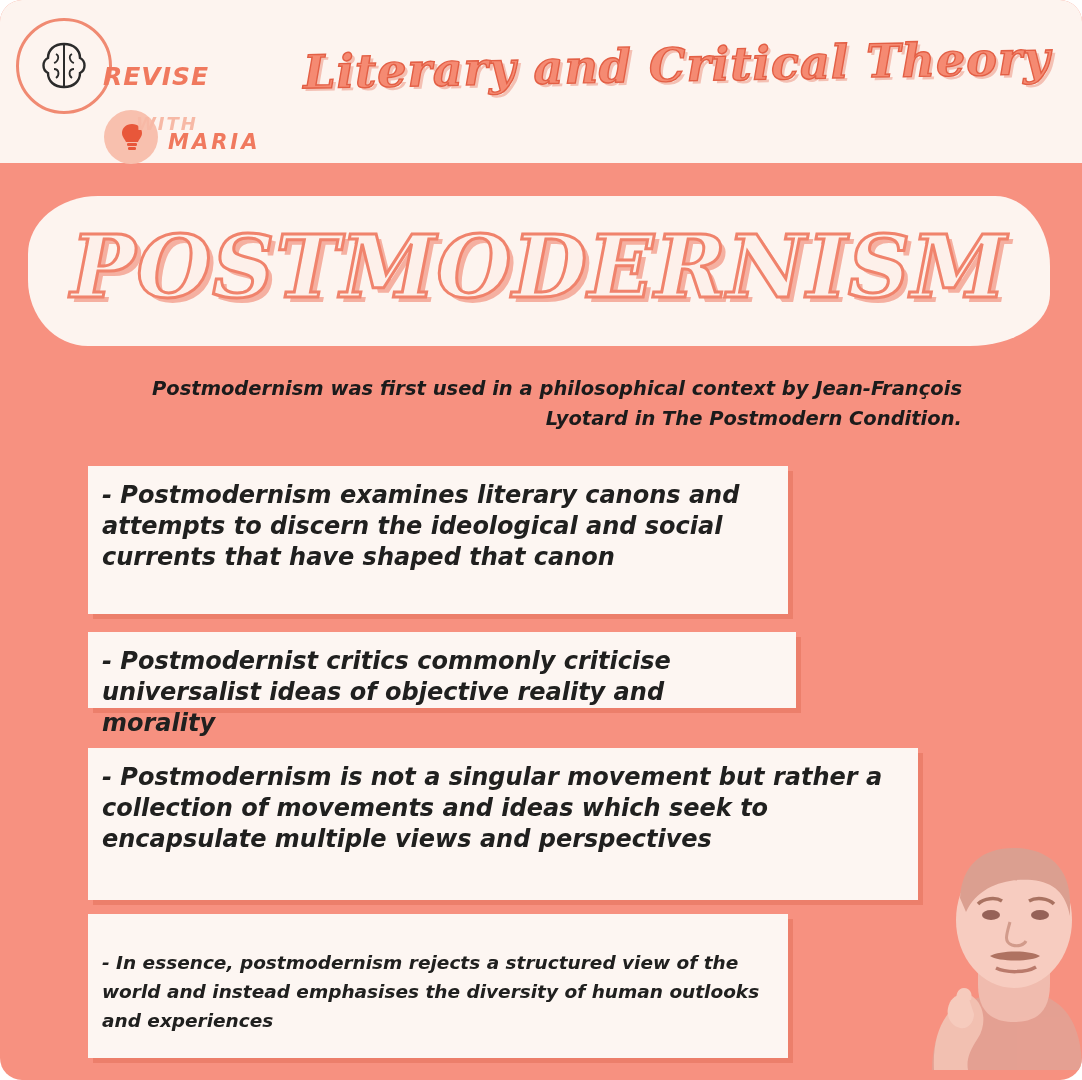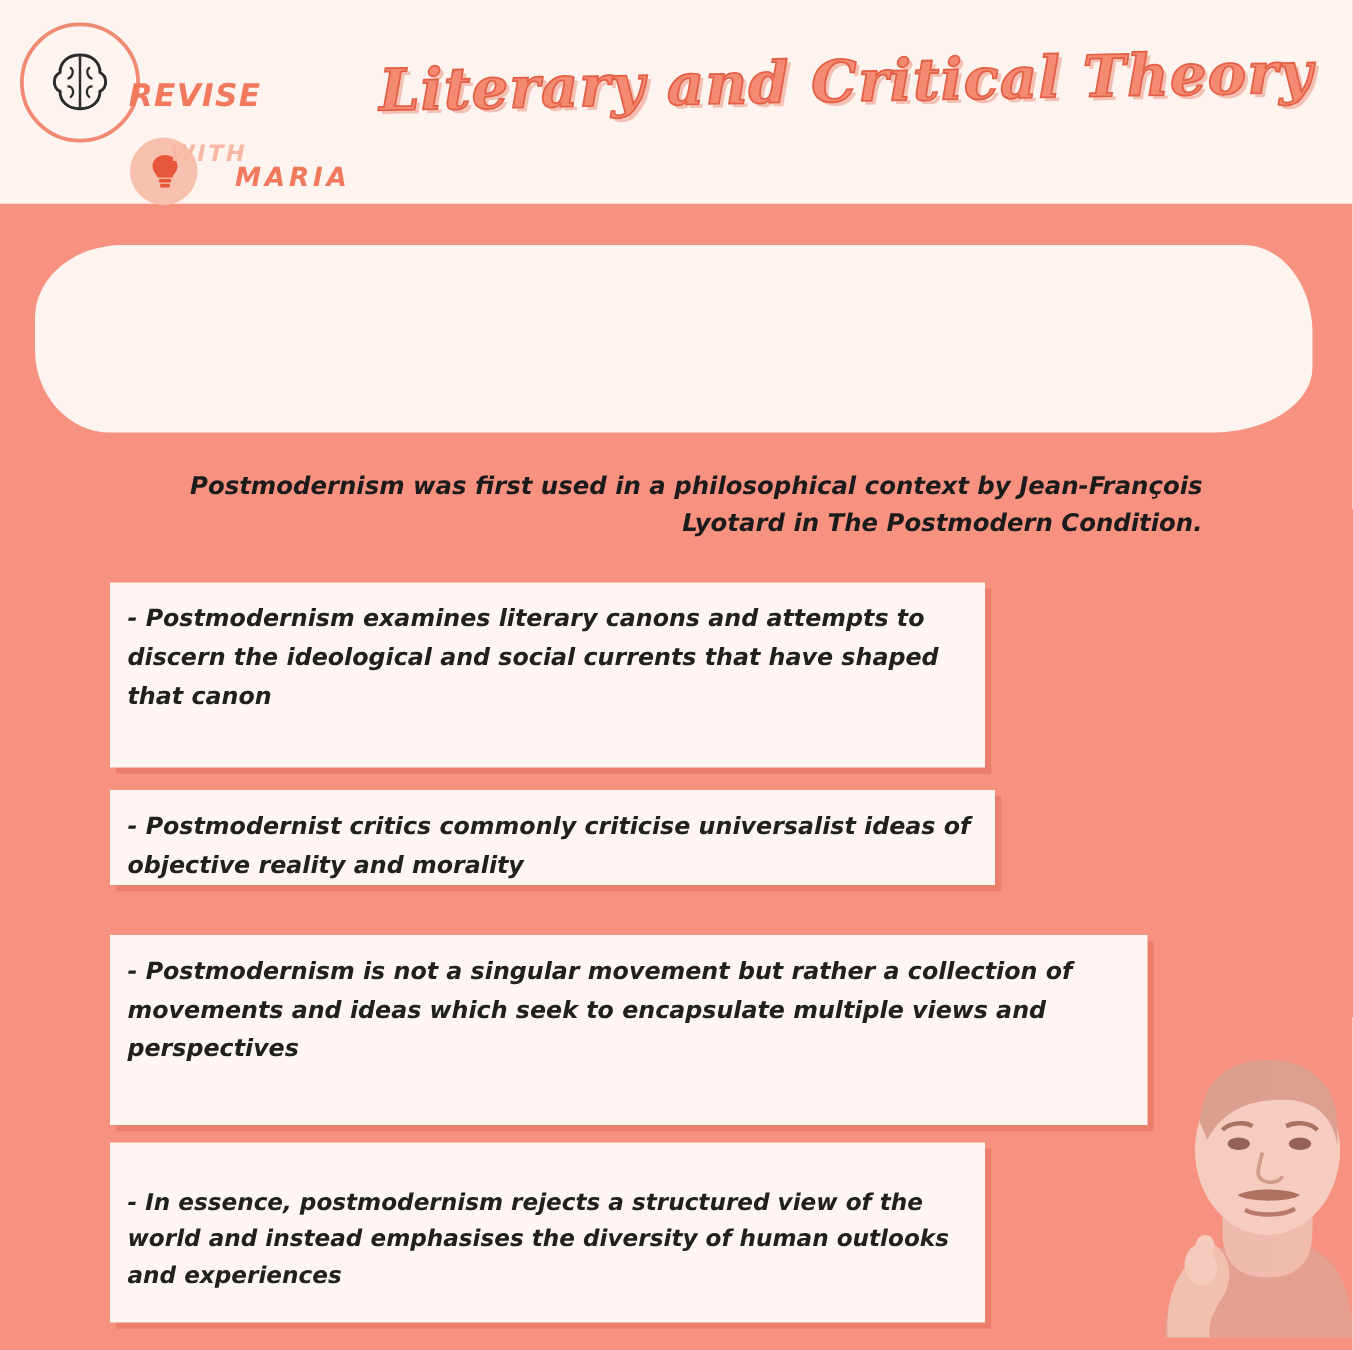--- a/index.html
+++ b/index.html
@@ -9,20 +9,21 @@
   }
   body {
     font-family: "Liberation Sans", sans-serif;
   }
   .page {
     position: relative;
     width: 1082px;
     height: 1080px;
     overflow: hidden;
     background: #f79180;
+    border-radius: 22px;
   }
 
   
   .header-band {
     position: absolute;
     left: 0; top: 0;
     width: 1082px;
     height: 163px;
     background: #fdf4ef;
   }
@@ -75,21 +76,20 @@
   .brand-text-maria {
     position: absolute;
     left: 160px;
     top: 120px;
     font-family: "DejaVu Sans", sans-serif;
     font-style: italic;
     font-weight: bold;
     font-size: 21px;
     letter-spacing: 3px;
     color: #f0795e;
-    margin-left: 20px;
   }
   .bulb-circle {
     position: absolute;
     left: 96px;
     top: 100px;
     width: 54px;
     height: 54px;
     border-radius: 50%;
     background: #f8c0ae;
   }
@@ -169,21 +169,21 @@
     box-sizing: border-box;
     padding: 14px 18px 12px 14px;
     font-family: "DejaVu Sans", sans-serif;
     font-weight: bold;
     font-style: italic;
     color: #20201f;
   }
   .card p {
     margin: 0;
     line-height: 31px;
-    font-size: 19px;
+    font-size: 24px;
   }
   #card-1 { top: 466px; width: 700px; height: 148px; }
   #card-2 { top: 632px; width: 708px; height: 76px; }
   #card-3 { top: 748px; width: 830px; height: 152px; }
   #card-4 { top: 914px; width: 700px; height: 144px; }
   #card-4 p { font-size: 18.5px; line-height: 29px; margin-top: 20px; }
 
   
   .portrait {
     position: absolute;
@@ -221,20 +221,21 @@
         </svg>
       </div>
       <div class="brand-text-with">WITH</div>
       <div class="brand-text-maria">MARIA</div>
     </div>
 
     <div class="header-title">Literary and Critical Theory</div>
   </div>
 
   <div class="title-brush"></div>
+  <div class="main-title">POSTMODERNISM</div>
 
   <div class="intro">Postmodernism was first used in a philosophical context by Jean-François Lyotard in The Postmodern Condition.</div>
 
   <div class="card" id="card-1">
     <p>- Postmodernism examines literary canons and attempts to discern the ideological and social currents that have shaped that canon</p>
   </div>
   <div class="card" id="card-2">
     <p>- Postmodernist critics commonly criticise universalist ideas of objective reality and morality</p>
   </div>
   <div class="card" id="card-3">

